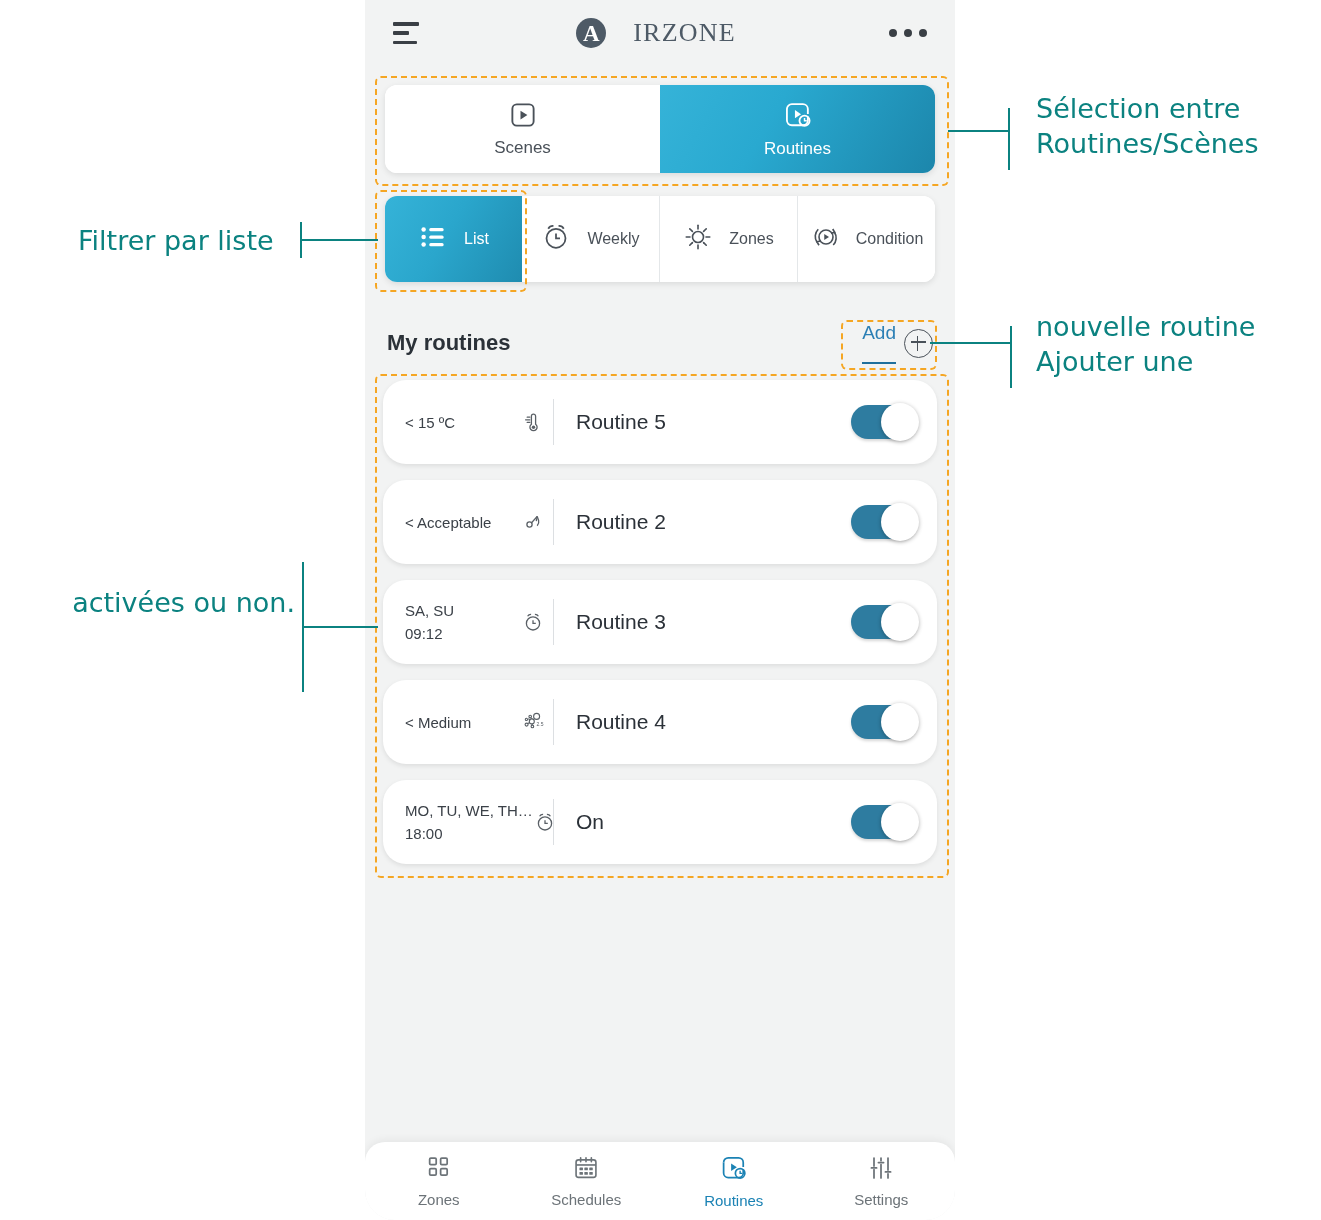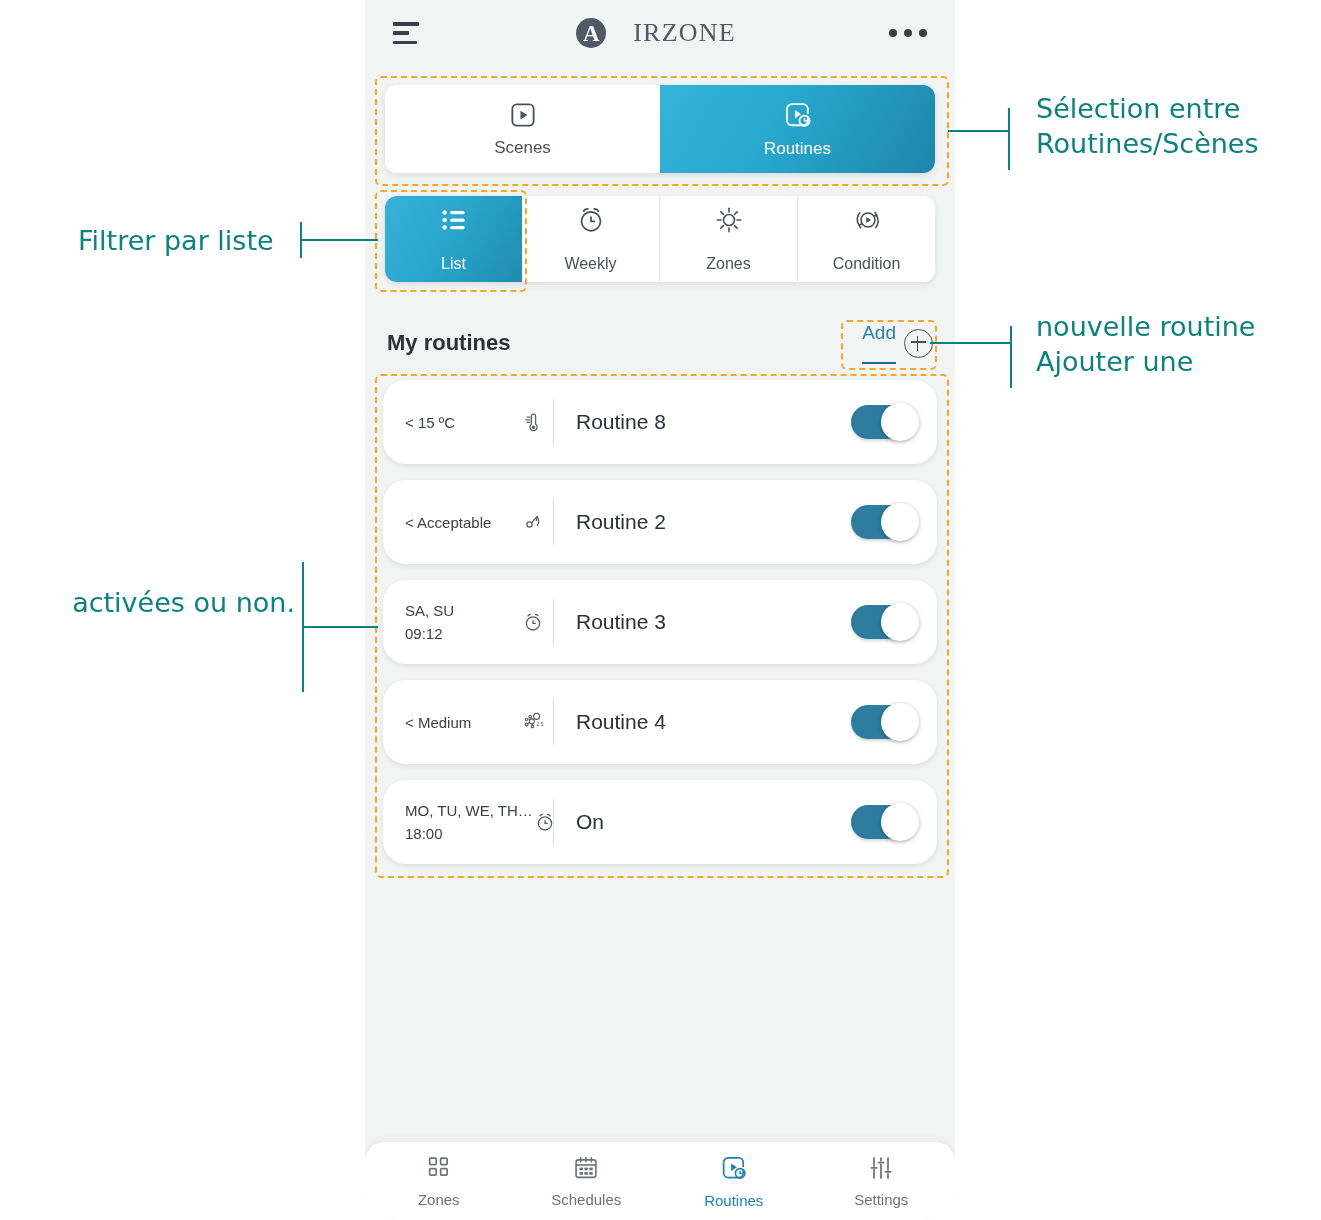--- a/index.html
+++ b/index.html
@@ -110,21 +110,21 @@
     left: 20px; top: 196px;
     width: 550px; height: 86px;
     display: flex;
     border-radius: 12px;
     background: #ffffff;
     box-shadow: 0 2px 6px rgba(0,0,0,0.10);
     overflow: hidden;
   }
   .fil-btn {
     flex: 1;
-    display: flex; flex-direction: column;
+    display: flex; flex-direction: row;
     align-items: center; justify-content: center;
     gap: 16px;
     cursor: pointer;
     color: #4a5159;
     border-right: 1px solid #e4e7e9;
     background: #ffffff;
   }
   .fil-btn:last-child { border-right: none; text-align: center; }
   .fil-btn.active {
     background: linear-gradient(120deg, #35b3d8 0%, #2aa6cc 45%, #1f8cb0 100%);
@@ -385,21 +385,21 @@
         </div>
         <span class="ico">
           <svg width="24" height="24" viewBox="0 0 24 24" fill="none" stroke="currentColor" stroke-width="1.3">
             <path d="M14.6 14.2V6.3a2.1 2.1 0 0 0-4.2 0v7.9a3.6 3.6 0 1 0 4.2 0z"></path>
             <circle cx="12.5" cy="17.3" r="1.7" fill="currentColor" stroke="none"></circle>
             <path d="M6.2 7.2h2.6M4.6 9.8h4.2M6.2 12.4h2.6" stroke-linecap="round"></path>
           </svg>
         </span>
       </div>
       <div class="divider"></div>
-      <div class="rname">Routine 8</div>
+      <div class="rname">Routine 5</div>
       <div class="toggle">
           <div class="knob"></div>
         </div>
     </div>
 
     <div class="routine-card">
       <div class="cond">
         <div class="cond-text">
           <span>&lt; Acceptable</span>
         </div>

